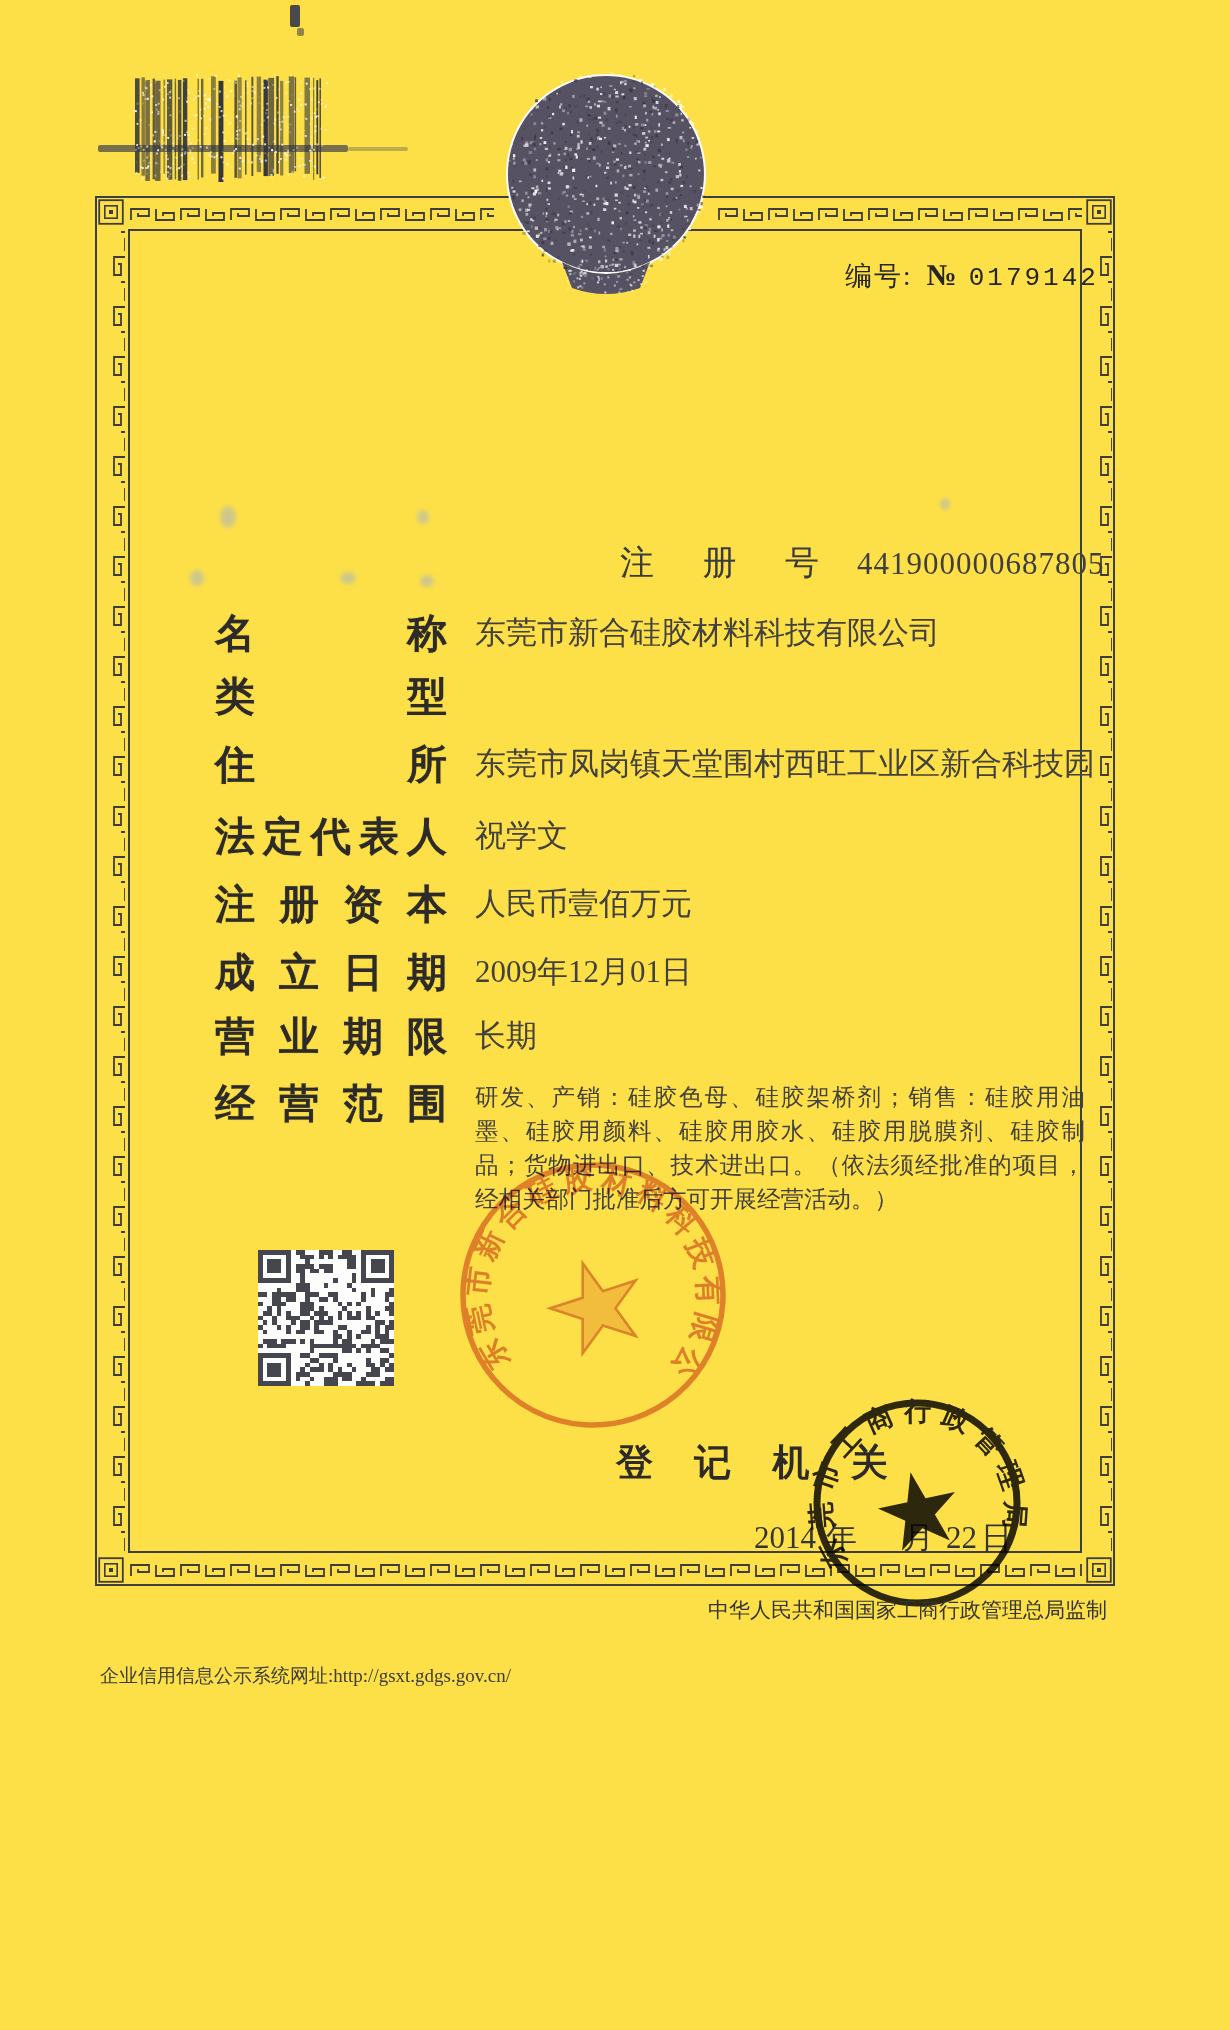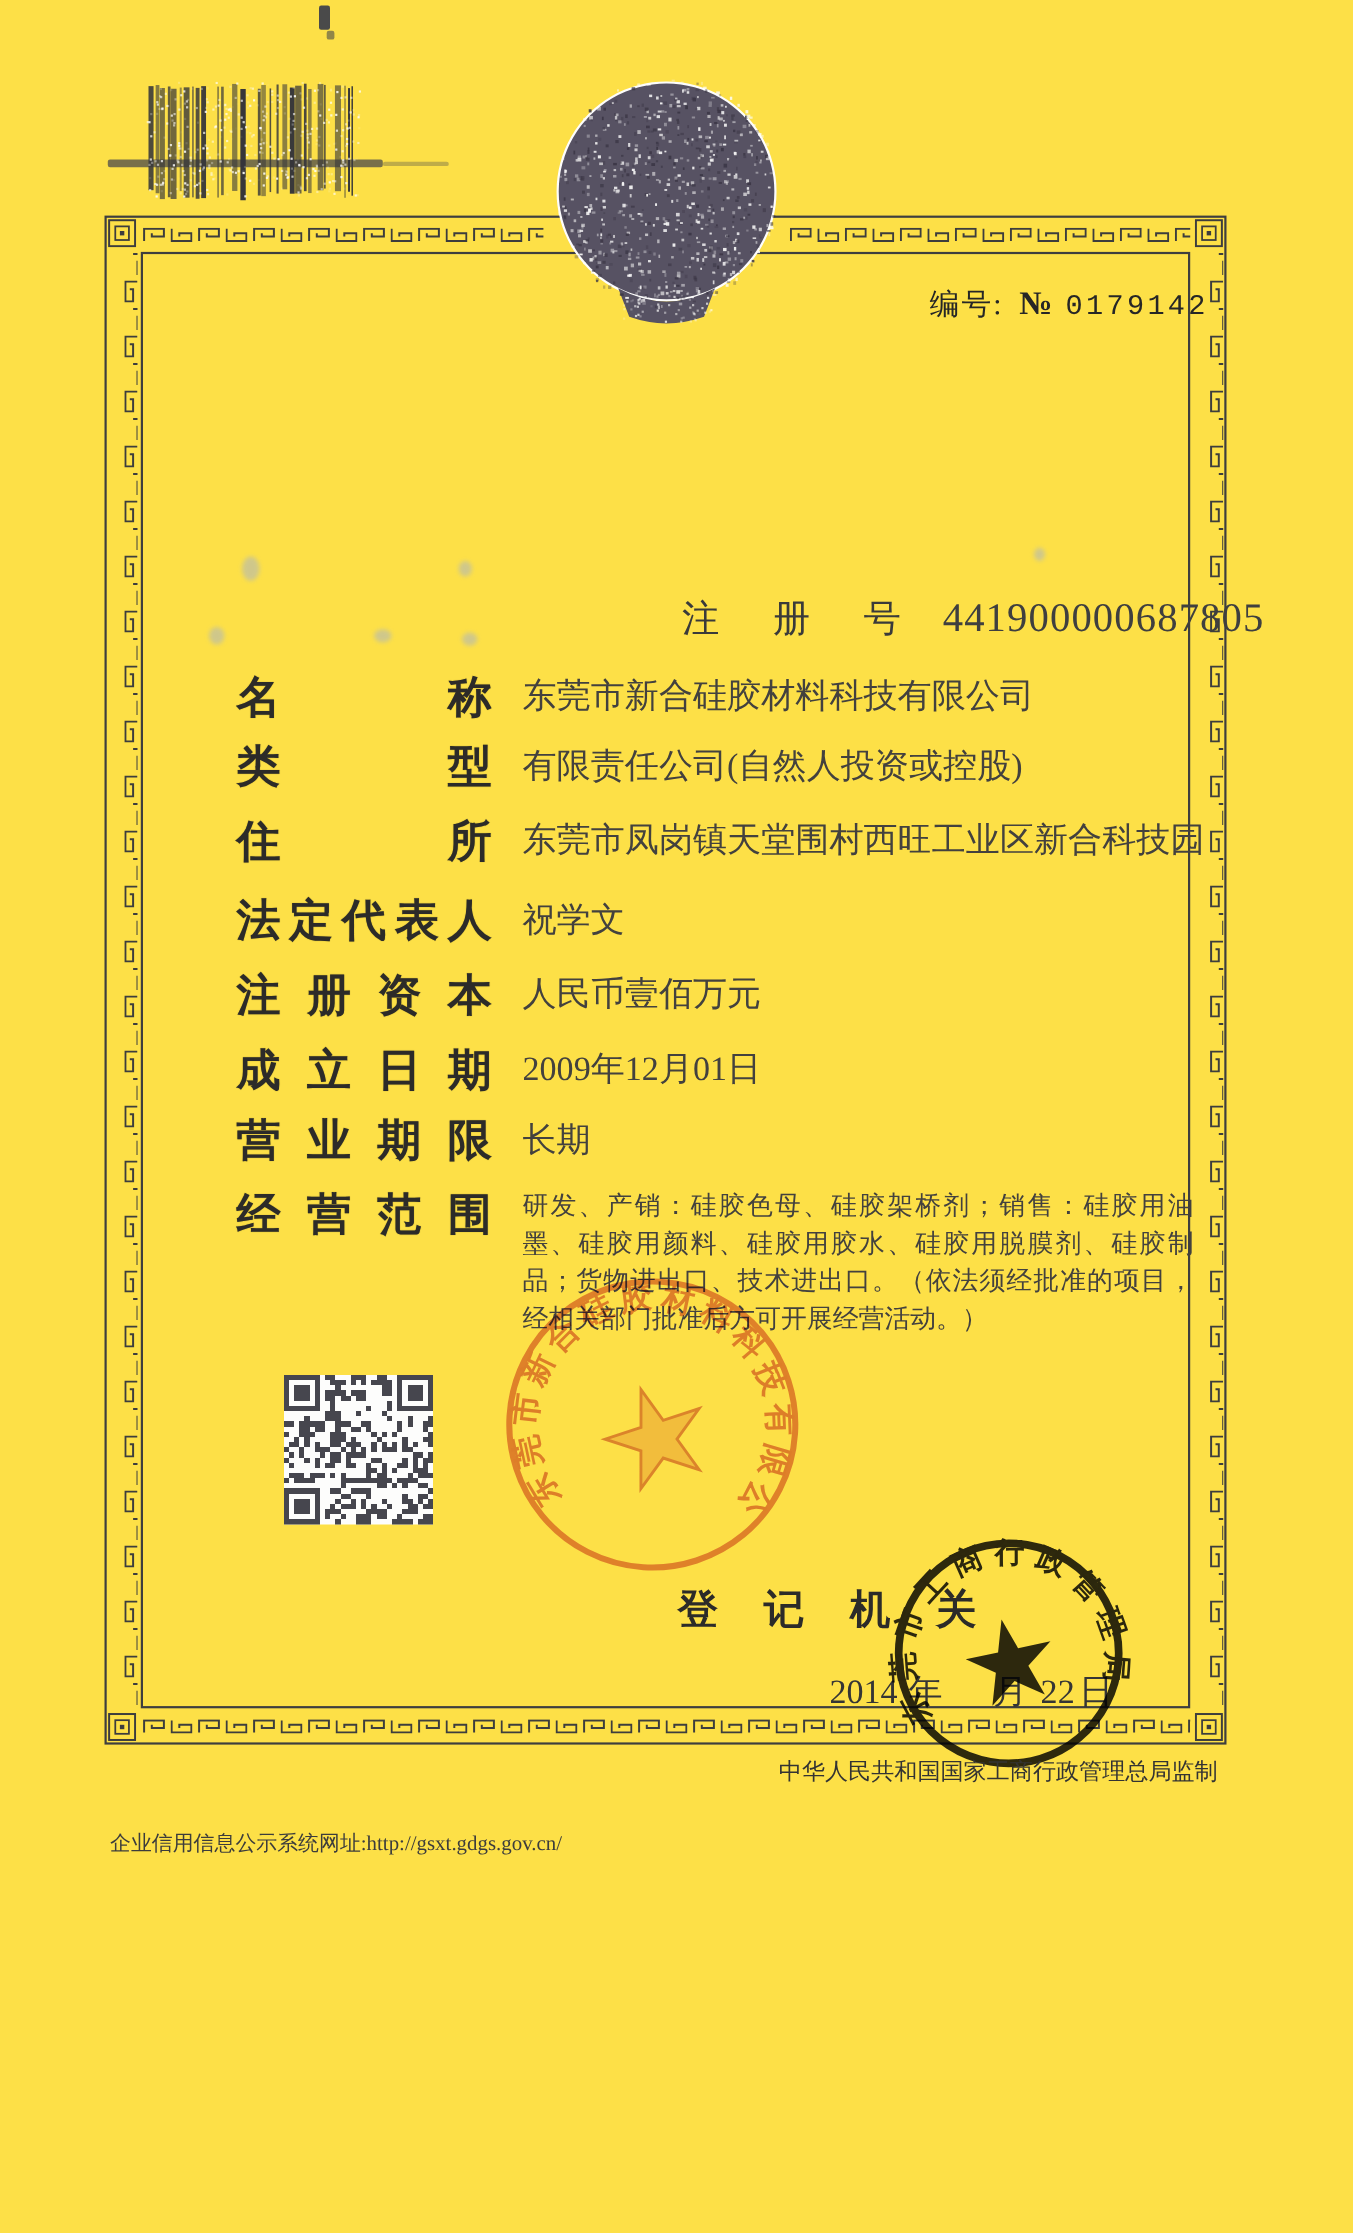--- a/index.html
+++ b/index.html
@@ -30,21 +30,21 @@
   
   .serial{position:absolute;left:845px;top:258px;font-size:27px;letter-spacing:2px;
           color:#262626;white-space:nowrap;}
   .serial .no{font-weight:bold;font-size:30px;padding:0 10px 0 14px;}
   .serial .num{font-family:"Liberation Mono","DejaVu Sans Mono",monospace;font-size:26px;letter-spacing:3px;}
   .title{position:absolute;left:302px;top:340px;font-size:104px;font-weight:800;
          letter-spacing:74px;white-space:nowrap;color:#1d1d1d;
          text-shadow:1px 1px 0 #2a2a2a,0 0 2px rgba(0,0,0,.55);}
   .regline{position:absolute;left:620px;top:540px;font-size:34px;color:#3a3a3a;white-space:nowrap;}
   .regline .lab{letter-spacing:20px;}
-  .regline .num{font-size:37px;letter-spacing:1px;margin-left:18px;color:#3f3f3f;}
+  .regline .num{font-size:31px;letter-spacing:1px;margin-left:18px;color:#3f3f3f;}
 
   
   .frow{position:absolute;left:215px;width:870px;height:56px;display:flex;align-items:center;}
   .flabel{width:232px;display:flex;justify-content:space-between;flex:0 0 auto;
           font-size:40px;font-weight:600;color:#2c2b29;text-shadow:0 0 1px rgba(0,0,0,.4);}
   .fvalue{margin-left:28px;font-size:31px;color:#43413e;white-space:nowrap;}
   .frow.scope{align-items:flex-start;height:auto;}
   .frow.scope .fvalue{white-space:normal;width:612px;font-size:23.5px;line-height:34px;
                       margin-top:4px;text-align:justify;}
 
@@ -1851,21 +1851,20 @@
           <span>名</span>
           <span>称</span>
         </div>
         <div class="fvalue">东莞市新合硅胶材料科技有限公司</div>
       </div>
       <div class="frow" style="top: 668px;">
         <div class="flabel">
           <span>类</span>
           <span>型</span>
         </div>
-        <div class="fvalue">有限责任公司(自然人投资或控股)</div>
       </div>
       <div class="frow" style="top: 736px;">
         <div class="flabel">
           <span>住</span>
           <span>所</span>
         </div>
         <div class="fvalue">东莞市凤岗镇天堂围村西旺工业区新合科技园</div>
       </div>
       <div class="frow" style="top: 808px;">
         <div class="flabel">

